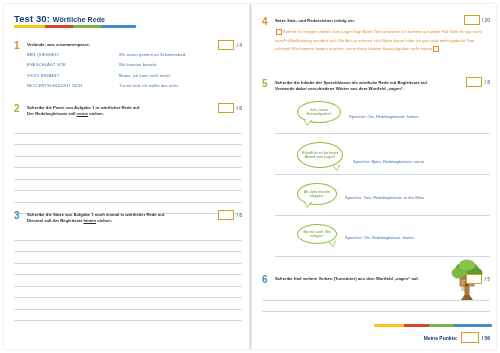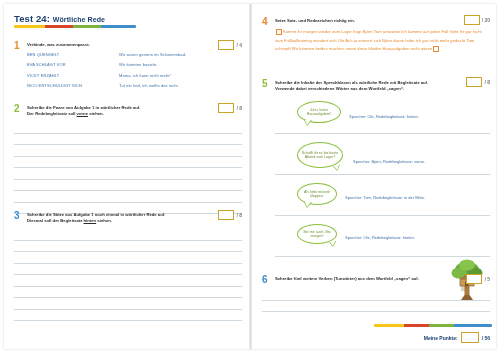--- a/index.html
+++ b/index.html
@@ -87,21 +87,21 @@
 </head>
 <body>
 
 <div class="page">
   <div class="sheet"></div>
   <div class="spine"></div>
 
   <div class="col col-left">
 
     <div class="test-title">
-      <span class="num">Test 24</span><span>:</span>
+      <span class="num">Test 30</span><span>:</span>
       <span class="sub">Wörtliche Rede</span>
     </div>
     <div class="rulebar">
       <i class="rb1"></i>
       <i class="rb2"></i>
       <i class="rb3"></i>
       <i class="rb4"></i>
     </div>
 
     <div class="ex" style="top:42px;">

